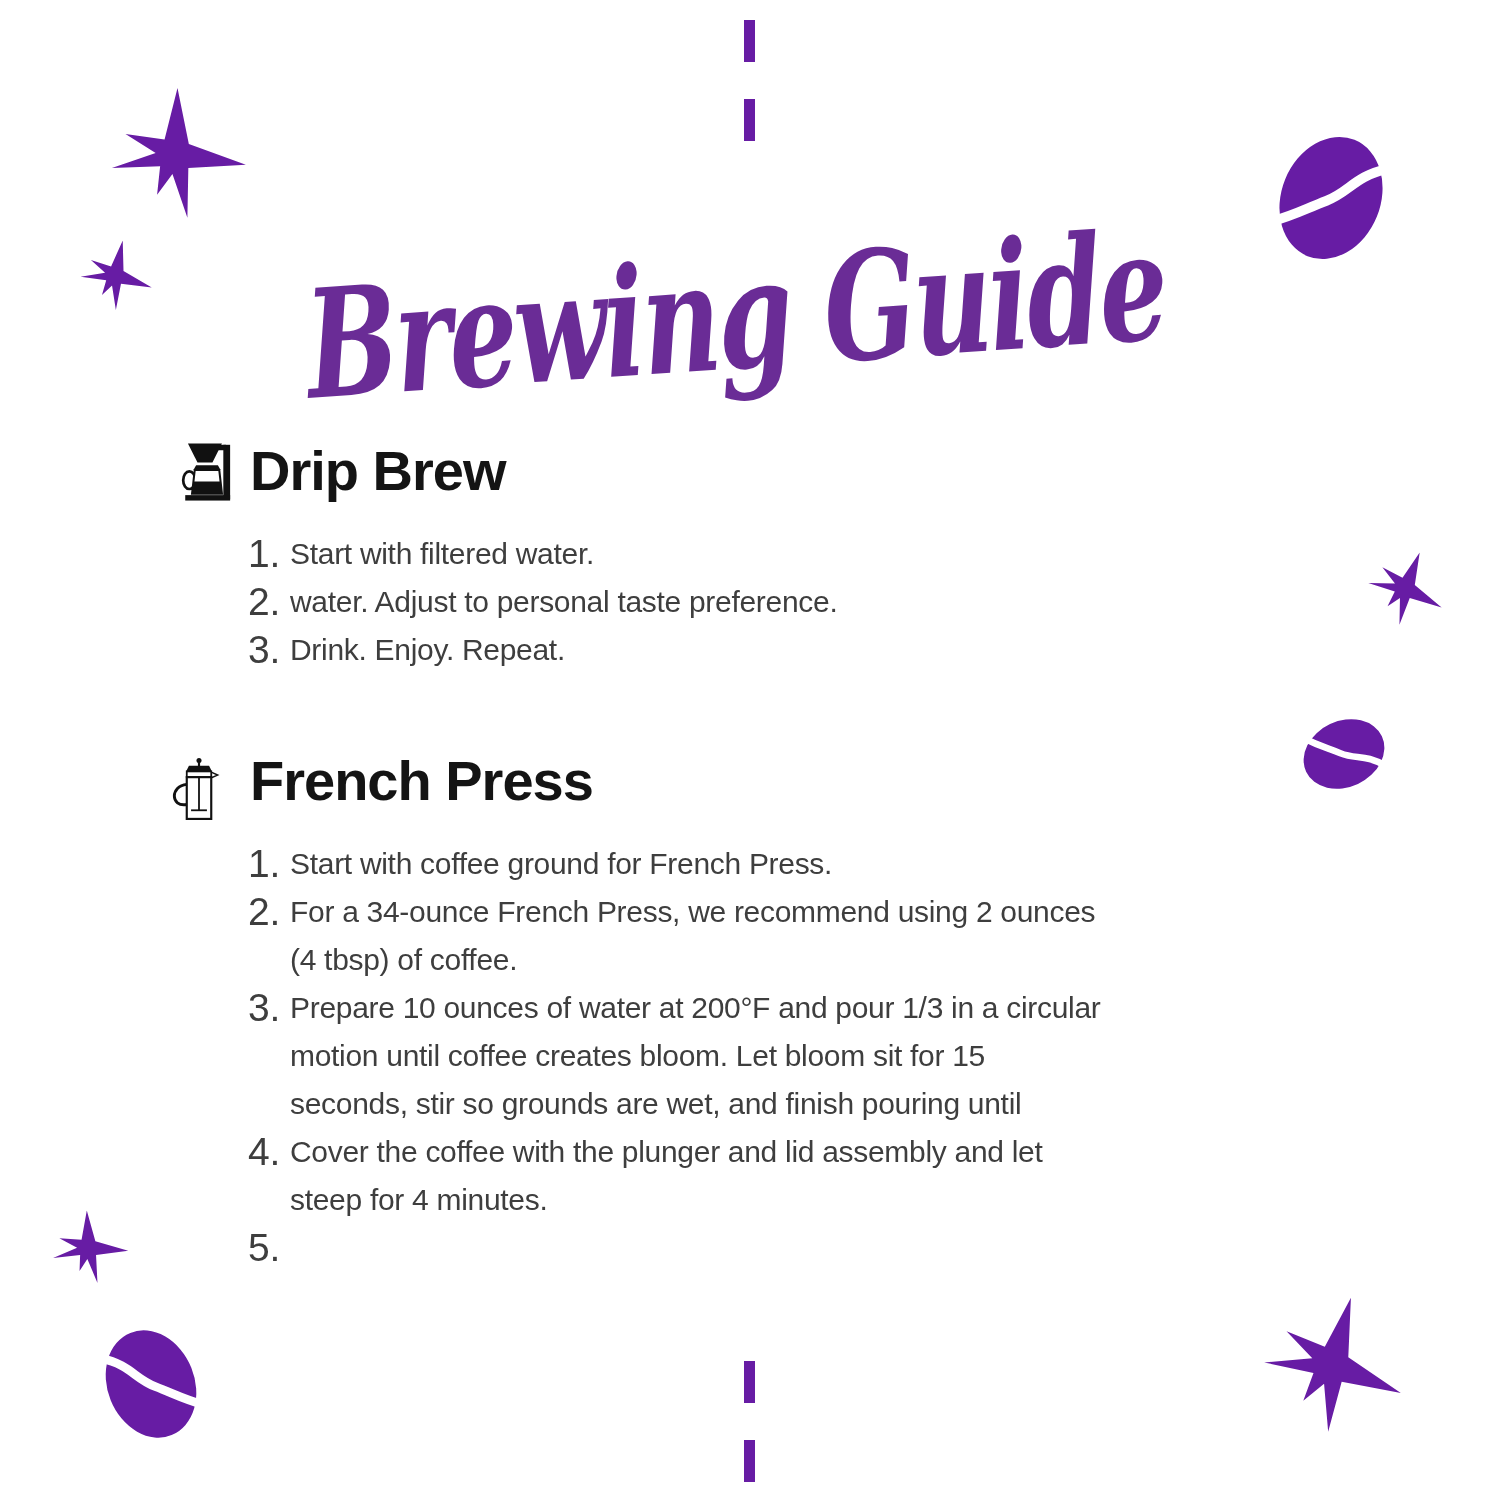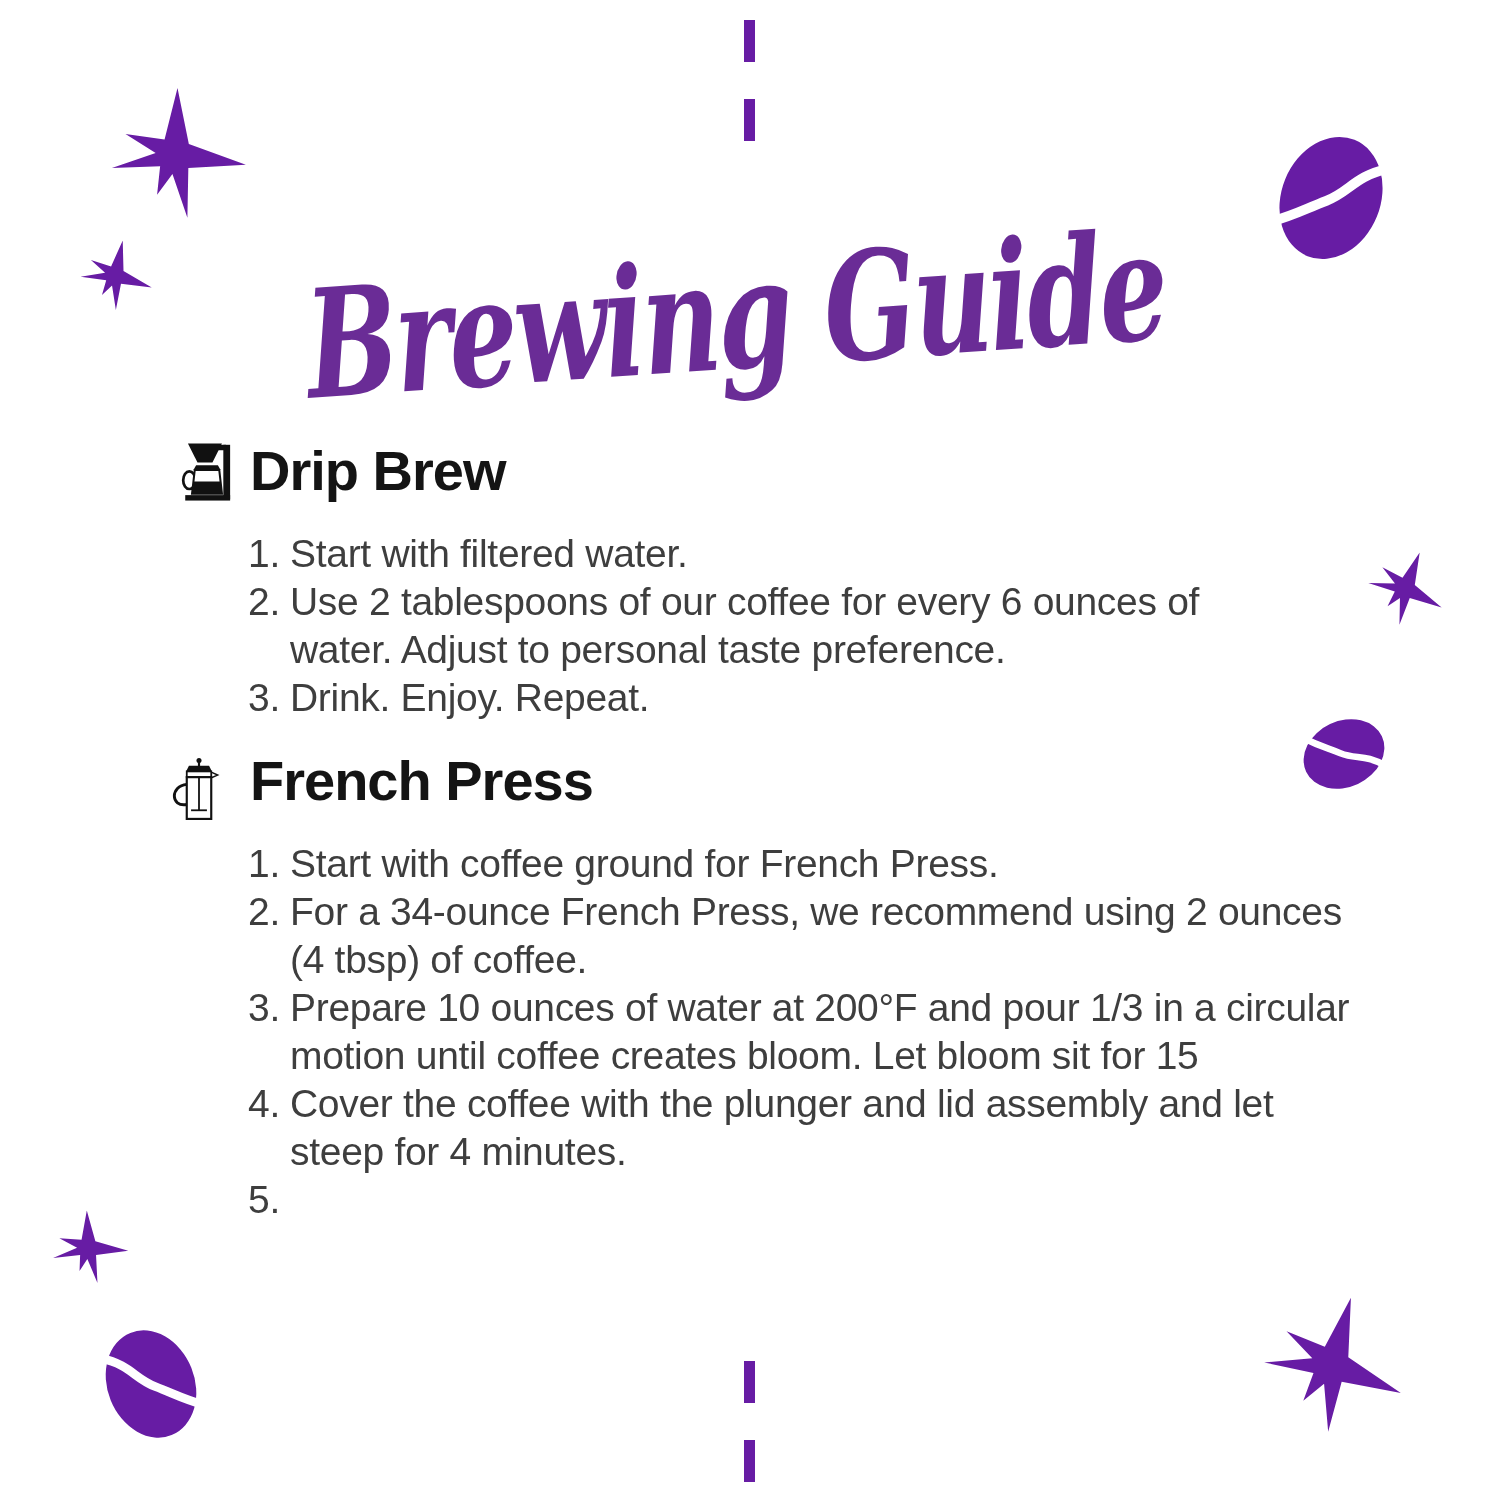--- a/index.html
+++ b/index.html
@@ -42,21 +42,21 @@
   .sec-drip-brew .icon-slot svg{width:68px;height:68px;margin-left:10px;}
   .sec-french-press .icon-slot svg{width:72px;height:82px;margin-top:4px;}
   .section-heading{
     font-size:56px;font-weight:700;letter-spacing:-1px;
     color:var(--heading-text);white-space:nowrap;
   }
   .list{position:absolute;left:85px;top:92px;}
   .item{display:flex;}
   .num{flex:none;width:42px;font-size:39px;line-height:48px;letter-spacing:-0.3px;}
   .lines{display:flex;flex-direction:column;}
-  .line{font-size:39px;line-height:48px;letter-spacing:-0.3px;white-space:nowrap;}
+  .line{font-size:30px;line-height:48px;letter-spacing:-0.3px;white-space:nowrap;}
 </style>
 </head>
 <body>
 
 <svg width="0" height="0" style="position:absolute">
   <defs>
     <symbol id="sym-star" viewBox="0 0 106 100">
       <path fill="currentColor" d="M43 38 L54 0 L61 42 L103 59 L60 60 L58 97 L48 64 L36 79 L39 58 L3 58 L36 48 L14 33 Z"></path>
     </symbol>
     <symbol id="sym-bean" viewBox="0 0 100 120">
@@ -144,21 +144,20 @@
     <div class="list">
           <div class="item">
             <span class="num">1.</span>
             <div class="lines">
               <div class="line">Start with filtered water.</div>
             </div>
           </div>
           <div class="item">
             <span class="num">2.</span>
             <div class="lines">
-              <div class="line">Use 2 tablespoons of our coffee for every 6 ounces of</div>
               <div class="line">water. Adjust to personal taste preference.</div>
             </div>
           </div>
           <div class="item">
             <span class="num">3.</span>
             <div class="lines">
               <div class="line">Drink. Enjoy. Repeat.</div>
             </div>
           </div>
         </div>
@@ -193,20 +192,21 @@
             <div class="lines">
               <div class="line">For a 34-ounce French Press, we recommend using 2 ounces</div>
               <div class="line">(4 tbsp) of coffee.</div>
             </div>
           </div>
           <div class="item">
             <span class="num">3.</span>
             <div class="lines">
               <div class="line">Prepare 10 ounces of water at 200°F and pour 1/3 in a circular</div>
               <div class="line">motion until coffee creates bloom. Let bloom sit for 15</div>
+              <div class="line">seconds, stir so grounds are wet, and finish pouring until</div>
             </div>
           </div>
           <div class="item">
             <span class="num">4.</span>
             <div class="lines">
               <div class="line">Cover the coffee with the plunger and lid assembly and let</div>
               <div class="line">steep for 4 minutes.</div>
             </div>
           </div>
           <div class="item">

